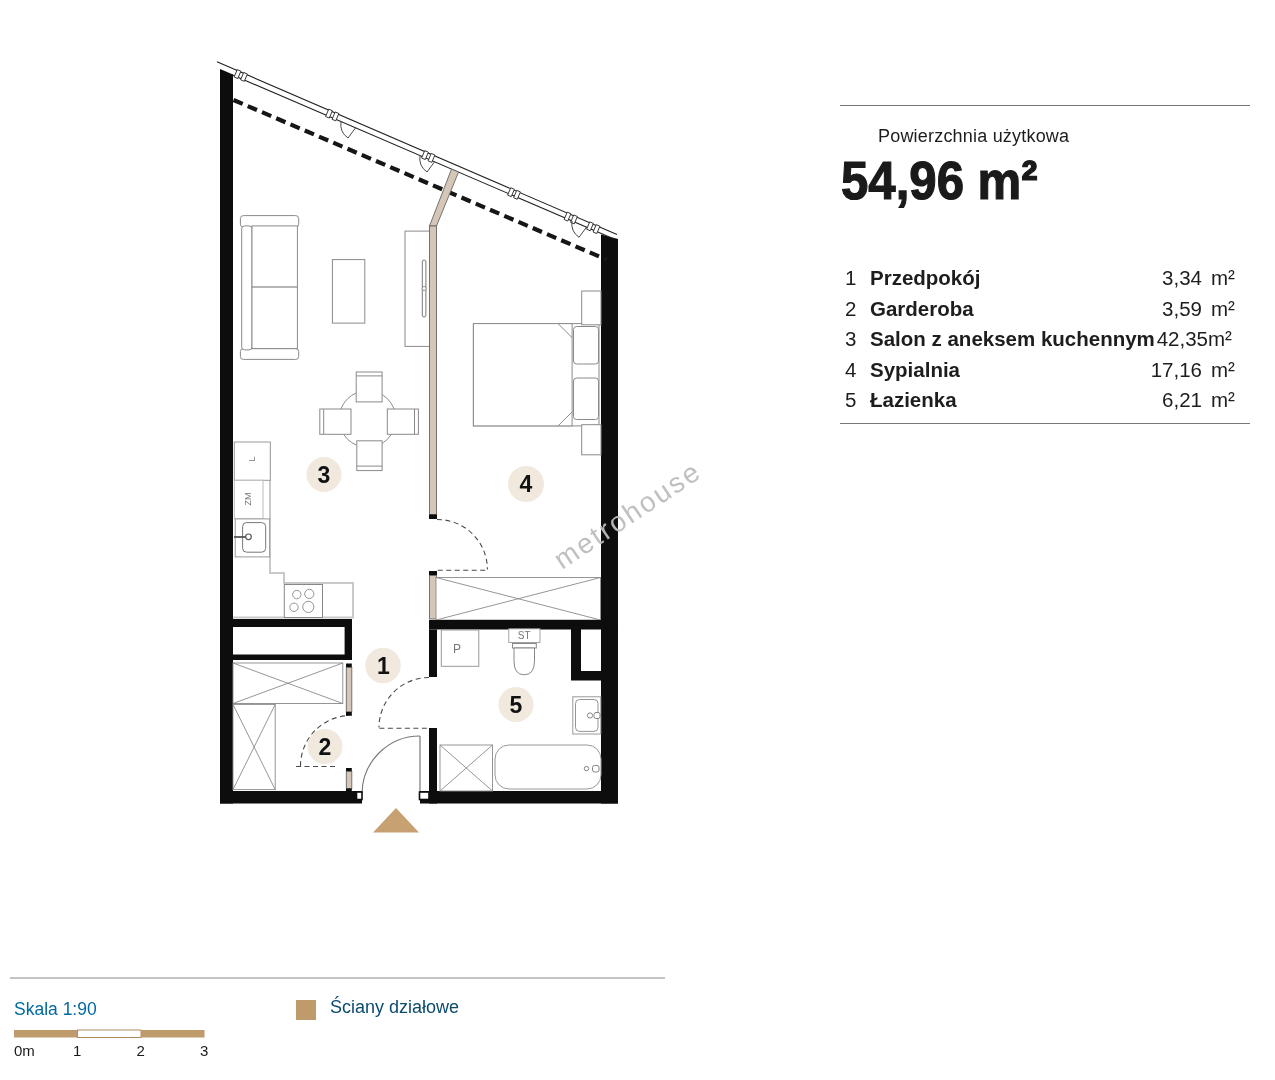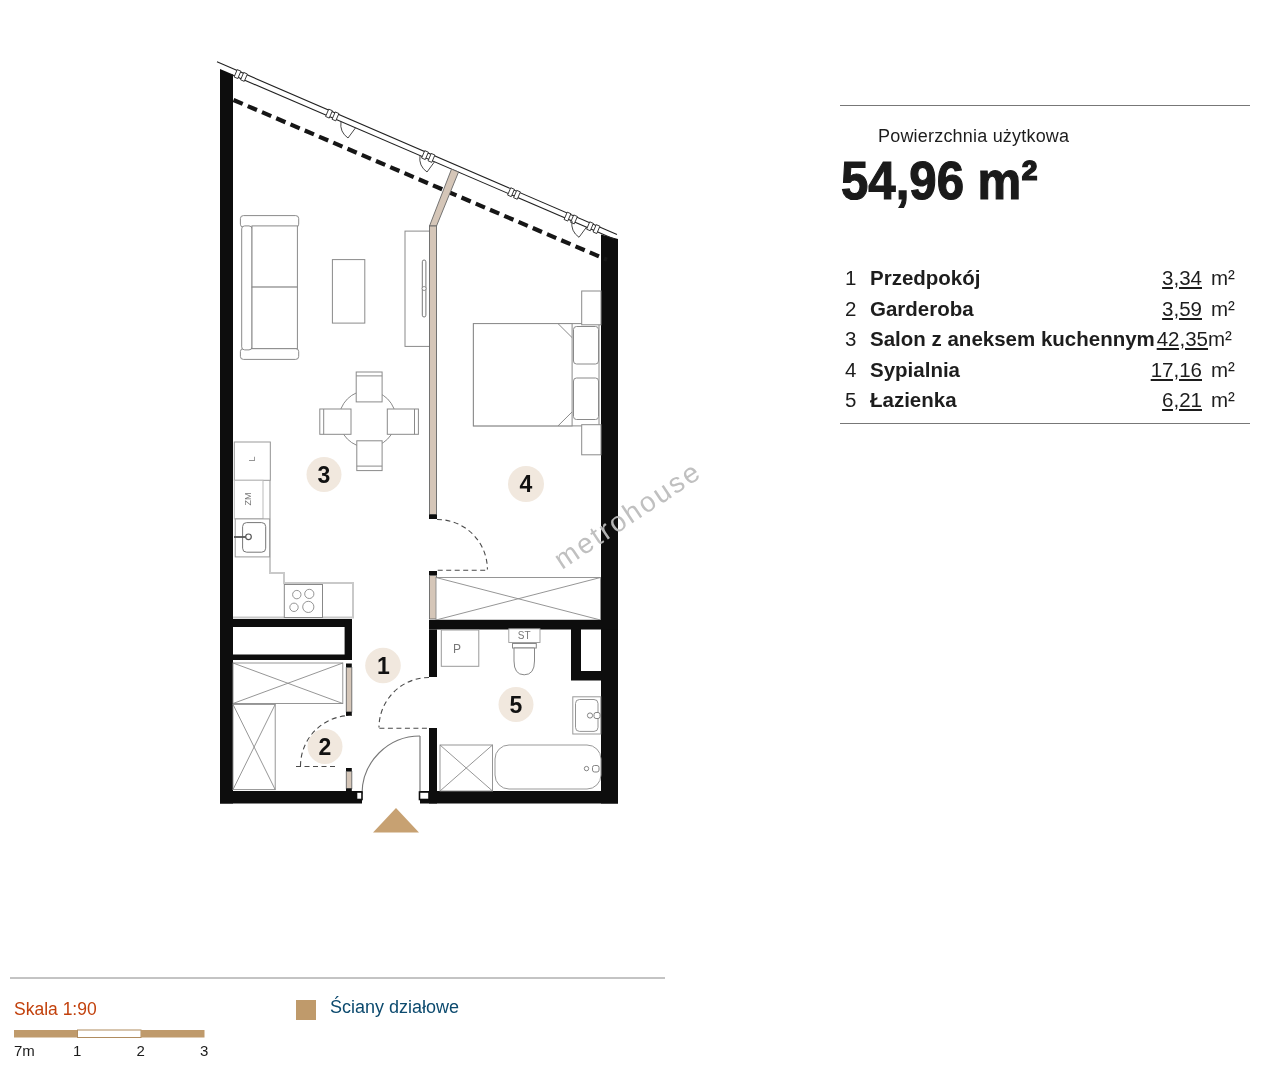--- a/index.html
+++ b/index.html
@@ -2,23 +2,23 @@
 <html><head>
 <meta charset="utf-8">
 <style>
 html,body{margin:0;padding:0;width:1275px;height:1080px;background:#fff;font-family:"Liberation Sans",sans-serif;overflow:hidden;}
 .abs{position:absolute;}
 #panel-title{position:absolute;left:842px;top:126px;font-size:18px;color:#1d1d1d;letter-spacing:.2px;margin-left:36px;}
 #panel-area{position:absolute;left:841px;top:149px;font-size:54px;font-weight:bold;color:#1a1a1a;letter-spacing:0;-webkit-text-stroke:1.2px #1a1a1a;transform:scaleX(0.91);transform-origin:left top;}
 .row{position:absolute;left:845px;width:400px;font-size:20.5px;color:#1d1d1d;}
 .rnum{position:absolute;left:0px;}
 .rname{position:absolute;left:25px;white-space:nowrap;font-weight:bold;}
-.rval{position:absolute;width:357px;text-align:right;text-decoration:underline;}
+.rval{position:absolute;width:357px;text-align:right;}
 .runit{position:absolute;left:366px;}
-#footer-skala{position:absolute;left:14px;top:999px;font-size:17.5px;color:#c2410c;}
+#footer-skala{position:absolute;left:14px;top:999px;font-size:17.5px;color:#0369a1;}
 #footer-nums{position:absolute;left:0;top:1042px;font-size:15px;color:#1b1b1b;}
 #legend-text{position:absolute;left:330px;top:997px;font-size:18px;color:#0c4a6e;}
 </style>
 </head>
 <body>
 
 <svg class="abs" style="left:0;top:0" width="1275" height="1080" viewBox="0 0 1275 1080">
 <g fill="none" stroke="none">
 
 <polygon points="220,69 233,74.6 233,803.5 220,803.5" fill="#0d0d0d"></polygon>
@@ -284,19 +284,19 @@
 <div class="row" style="top:388px">
     <span class="rnum">5</span>
     <span class="rname">Łazienka</span>
     <span class="rval">6,21</span>
     <span class="runit">m²</span>
   </div>
 
 <div id="footer-skala">Skala 1:90</div>
 
 <div id="footer-nums">
-<span class="abs" style="left:14px">7m</span>
+<span class="abs" style="left:14px">0m</span>
 <span class="abs" style="left:73px">1</span>
 <span class="abs" style="left:136.5px">2</span>
 <span class="abs" style="left:200px">3</span>
 </div>
 
 <div id="legend-text">Ściany działowe</div>
 
 </body></html>

